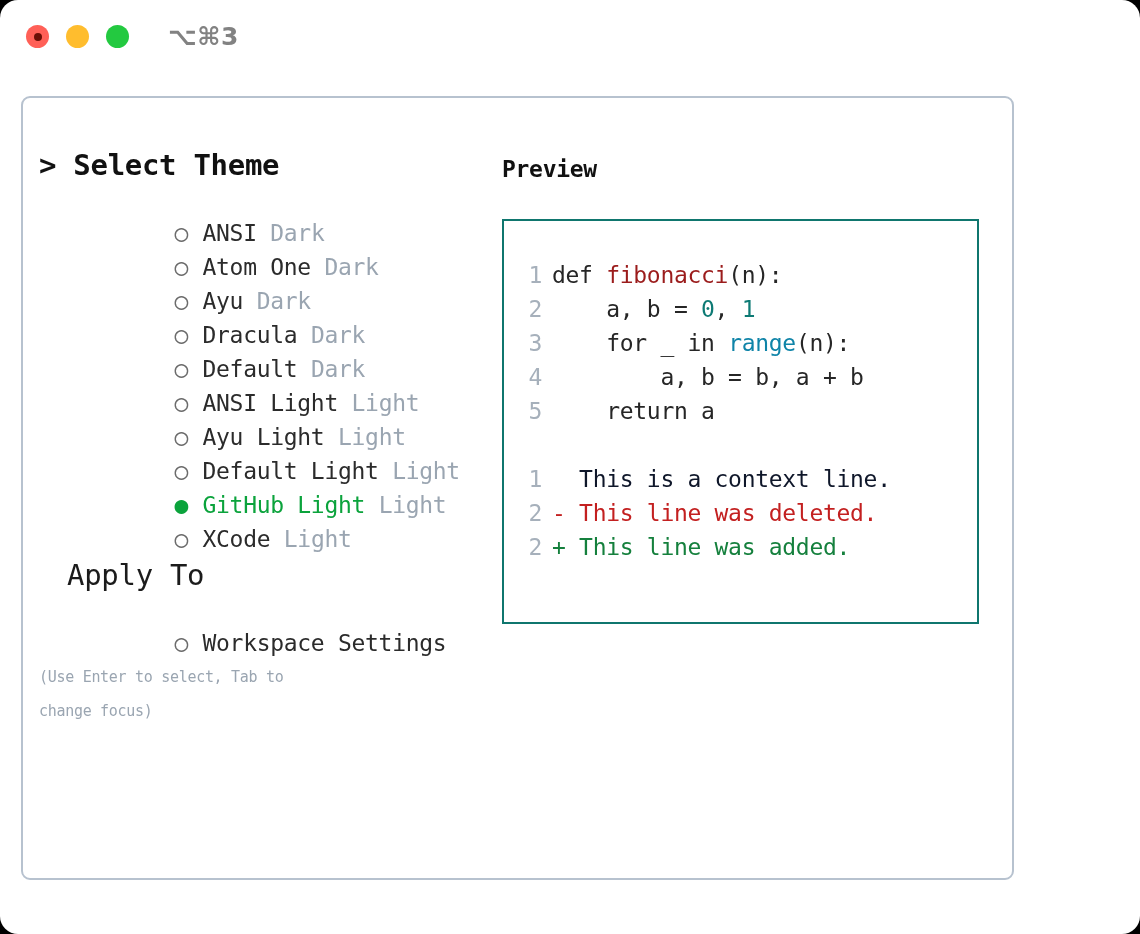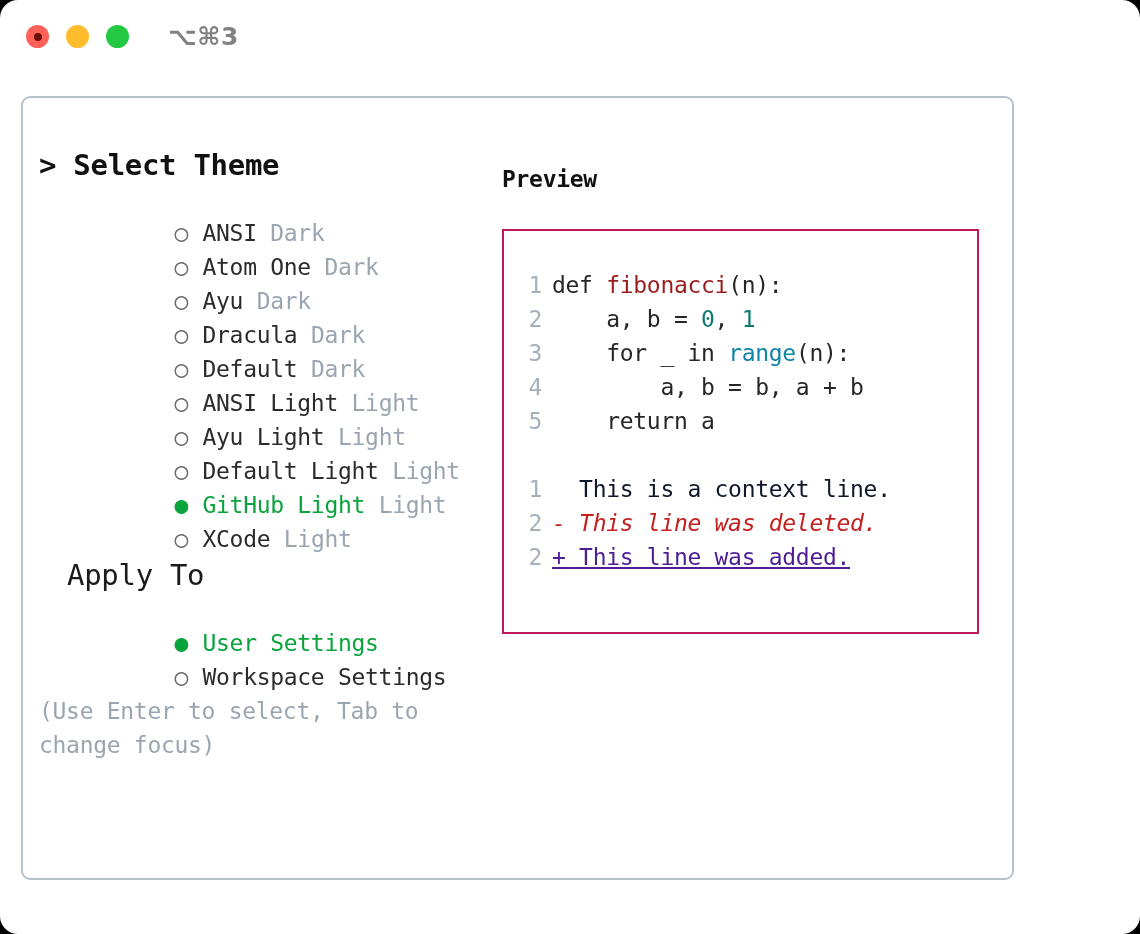--- a/index.html
+++ b/index.html
@@ -122,47 +122,47 @@
     color: #6b6b6b;
   }
   .marker.sel { color: #0ba33c; }
   .opt-row.selected .opt-label { color: #0ba33c; text-align: center; }
   .suffix { color: #9aa5b1; }
 
   .spacer-sm { height: 36px; }
   .spacer-md { height: 34px; }
 
   .hint {
-    font-size: 23px;
+    font-size: 15px;
     line-height: 34px;
     color: #9aa5b1;
     width: 410px;
     letter-spacing: -0.3px;
   }
 
   
   .right-col {
     position: absolute;
     left: 479px;
-    top: 64px;
+    top: 54px;
     width: 490px;
   }
   .preview-title {
     font-size: 23px;
     font-weight: bold;
     color: #111111;
     height: 34px;
     line-height: 34px;
     letter-spacing: -0.3px;
   }
   .preview-box {
     margin-top: 33px;
     width: 477px;
     height: 405px;
-    border: 2px solid #be185d;
+    border: 2px solid #0f766e;
     box-sizing: border-box;
     background: #ffffff;
     padding: 37px 0 0 0;
   }
   .code-line {
     height: 34px;
     line-height: 34px;
     font-size: 23px;
     white-space: pre;
     color: #262626;
@@ -173,22 +173,22 @@
     width: 38px;
     text-align: right;
     color: #a6b0bb;
     padding-right: 10px;
   }
   .blank-line { height: 34px; }
   .tok-fn   { color: #9b1c1c; }
   .tok-num  { color: #0d7a74; }
   .tok-call { color: #0f84a8; }
   .diff-ctx { color: #0f172a; }
-  .diff-del { color: #c32020; font-style: italic; }
-  .diff-add { color: #4c1d95; text-decoration: underline; }
+  .diff-del { color: #c32020; }
+  .diff-add { color: #15803d; }
 </style>
 </head>
 <body>
 
 <div class="window">
 
   <div class="titlebar">
     <div class="traffic">
       <span class="dot red"></span>
       <span class="dot yellow"></span>
@@ -234,23 +234,20 @@
         <div class="opt-row">
           <span class="marker">○</span><span class="opt-label">XCode</span><span> </span><span class="suffix">Light</span>
         </div>
       </div>
 
       <div class="spacer-sm"></div>
 
       <div class="section-head plain">Apply To</div>
 
       <div>
-        <div class="opt-row selected">
-          <span class="marker sel">●</span><span class="opt-label">User Settings</span>
-        </div>
         <div class="opt-row">
           <span class="marker">○</span><span class="opt-label">Workspace Settings</span>
         </div>
       </div>
 
       <div class="spacer-md"></div>
 
       <div class="hint">
         <div>(Use Enter to select, Tab to</div>
         <div>change focus)</div>

